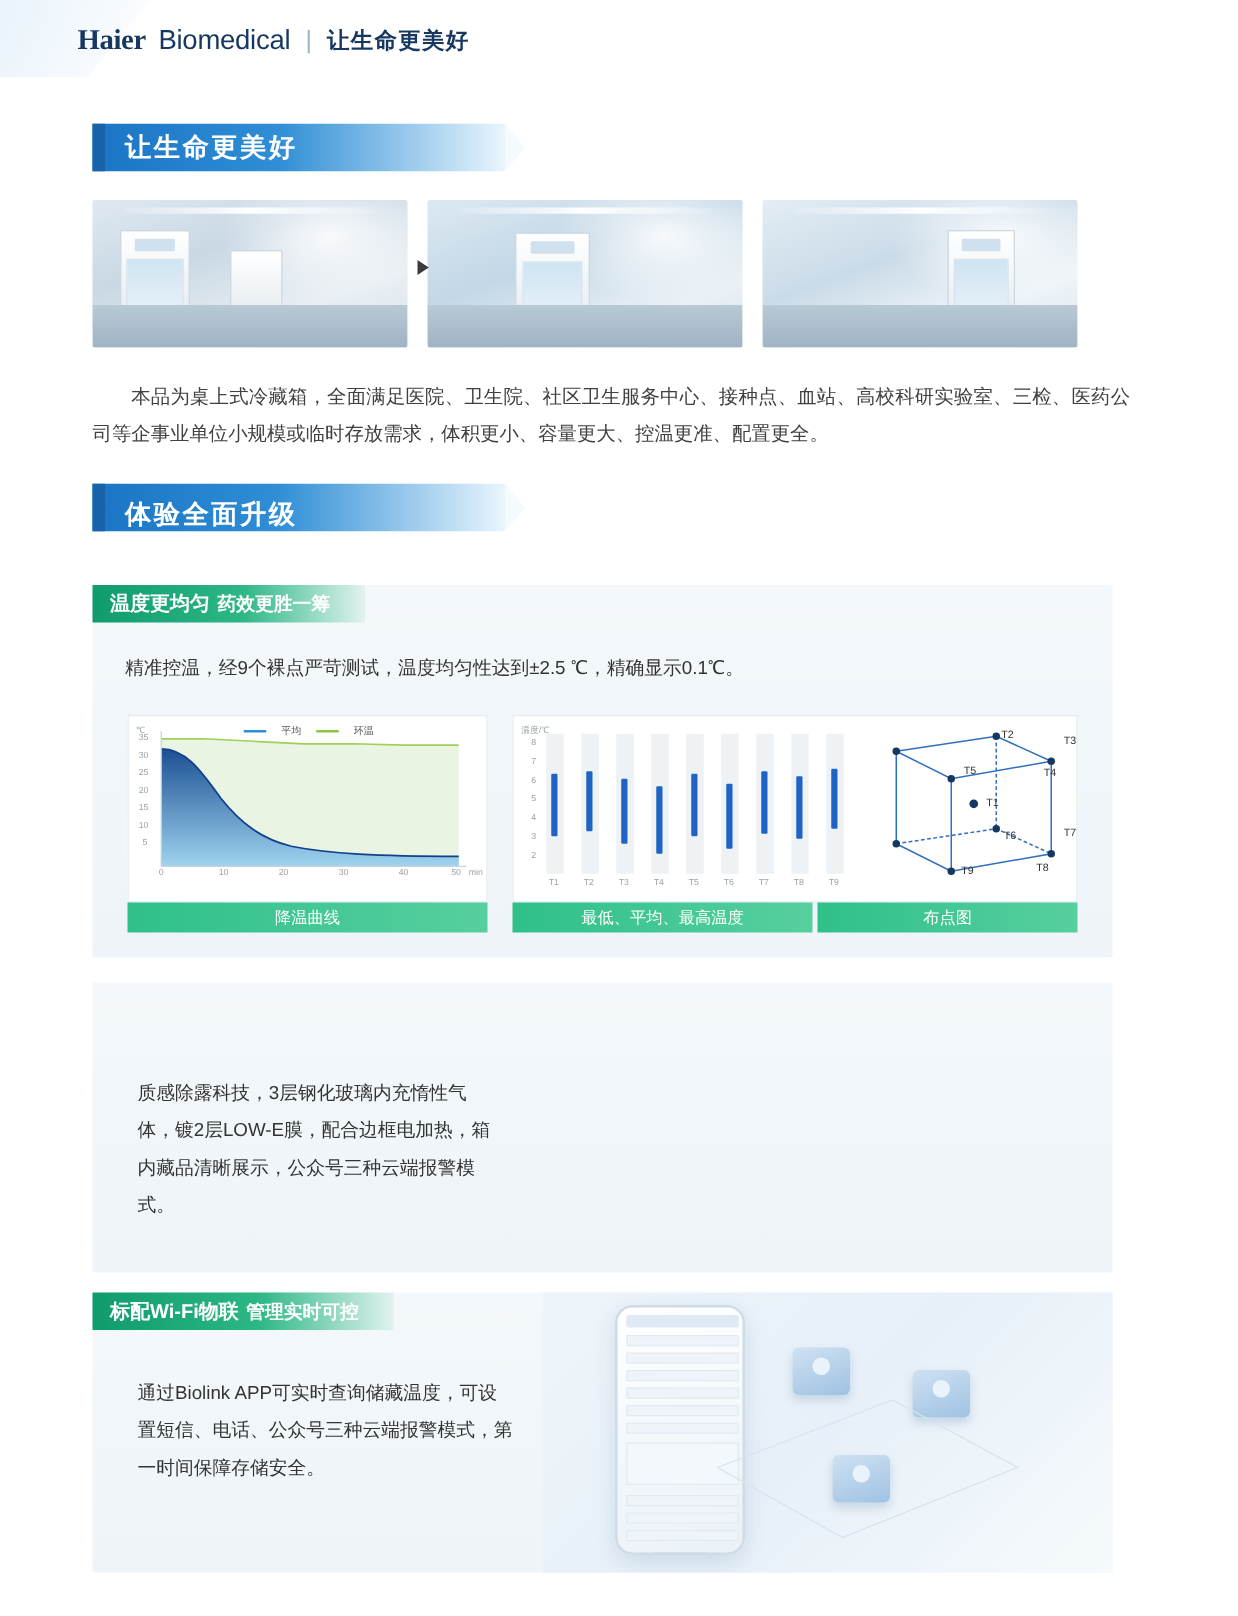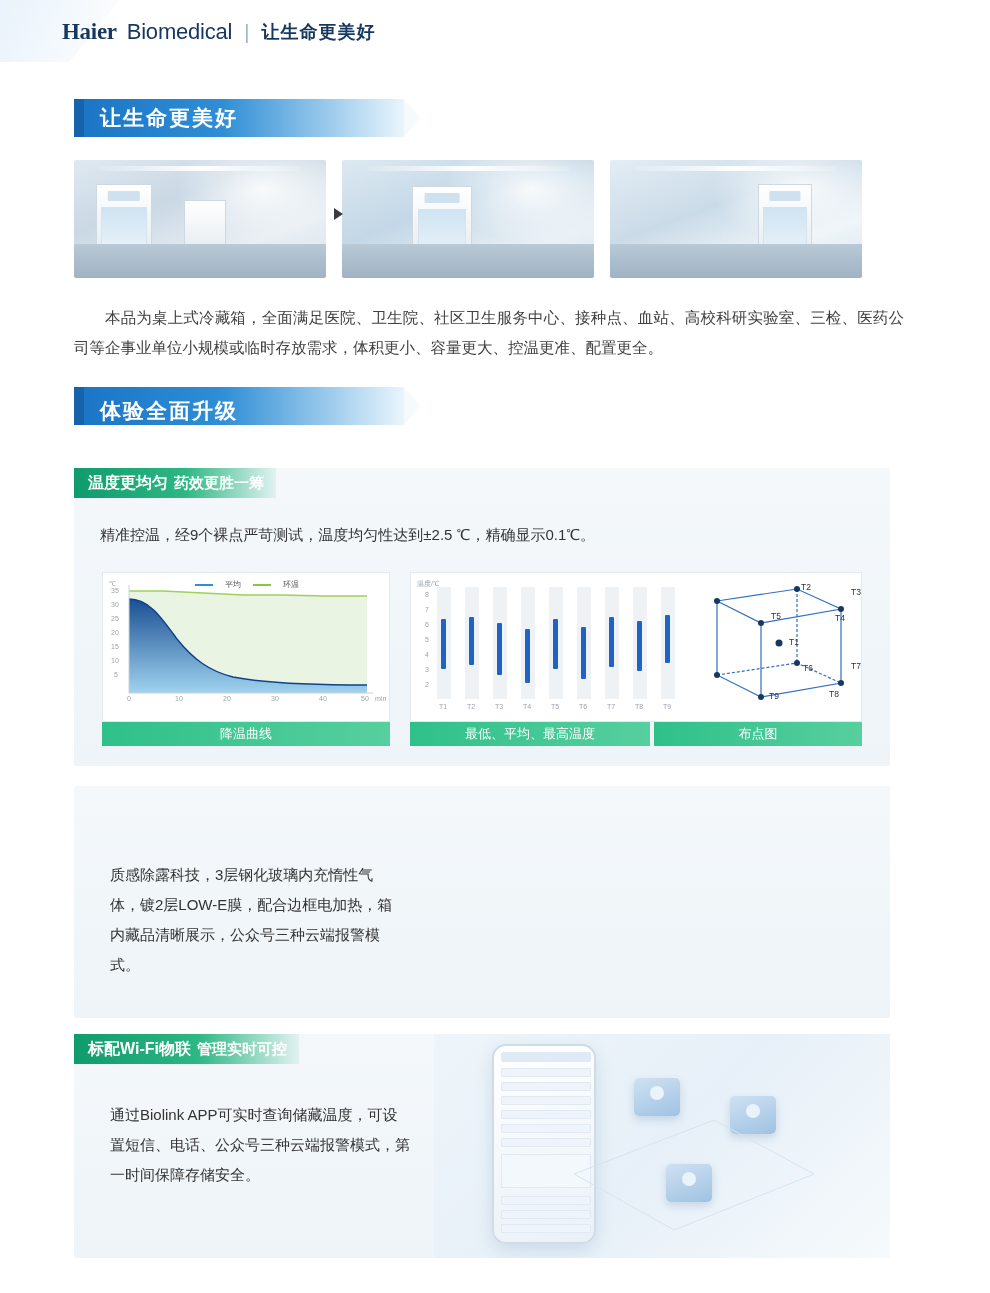--- a/index.html
+++ b/index.html
@@ -108,21 +108,21 @@
   }
 
   
   .card {
     position:absolute; left:74px; width:816px;
     background:linear-gradient(180deg,#f4f8fb 0%, #eef4f8 100%);
     border-radius:2px;
   }
   .tag {
     position:absolute; left:0; top:0; height:30px;
-    display:flex; align-items:center; padding-left:14px; padding-right:12px;
+    display:flex; align-items:center; padding-left:14px; padding-right:28px;
     background:linear-gradient(90deg,#0f9b6c 0%, #2cb784 55%, rgba(120,210,180,0.15) 100%);
     color:#fff; font-size:16px; font-weight:bold; white-space:nowrap;
   }
   .tag .sub { font-weight:bold; font-size:15px; margin-left:6px; }
   .card-text {
     position:absolute; font-size:15px; line-height:30px; color:#333;
   }
 
   
   .chartbox { position:absolute; background:#ffffff; border:1px solid #e3ebf1; }

